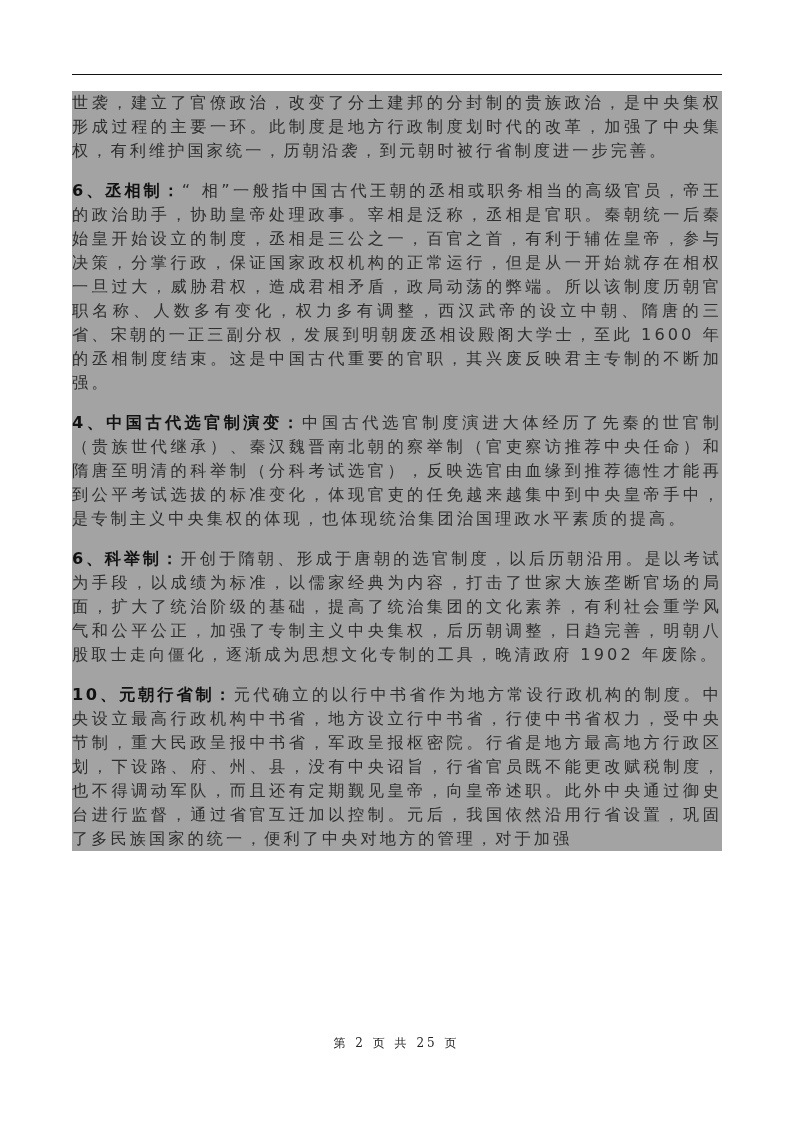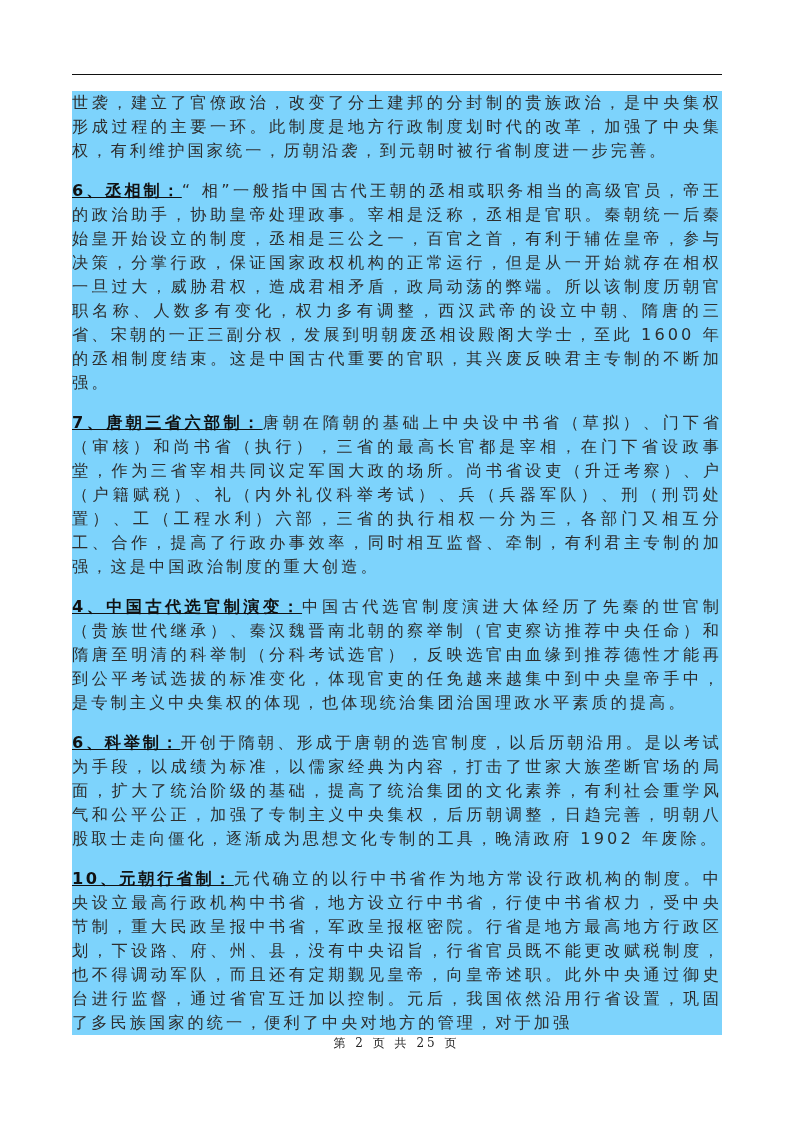--- a/index.html
+++ b/index.html
@@ -21,38 +21,37 @@
       top: 74px;
       width: 650px;
       height: 0;
       border-top: 1.3px solid #111;
     }
     .content {
       position: absolute;
       left: 72px;
       top: 91px;
       width: 650px;
-      background: #7dd3fc;
+      background: #a3a3a3;
     }
     .para {
       margin: 0 0 16px 0;
       font-size: 16.2px;
       line-height: 24px;
       letter-spacing: 3.05px;
       text-align: justify;
       text-align-last: left;
       word-break: break-all;
       color: #2e2e2e;
     }
     .para:last-child { margin-bottom: 0; margin-top: 10px; }
     .para .title {
       font-weight: bold;
       color: #111;
       letter-spacing: 2.6px;
-      text-decoration: underline;
     }
     .footer {
       position: absolute;
       left: 0;
       top: 1035px;
       width: 793px;
       text-align: center;
       font-size: 12px;
       letter-spacing: 3px;
       color: #222;
@@ -65,23 +64,20 @@
 <div class="header-rule"></div>
 
 <div class="content">
   <p class="para">
     <span class="text">世袭，建立了官僚政治，改变了分土建邦的分封制的贵族政治，是中央集权形成过程的主要一环。此制度是地方行政制度划时代的改革，加强了中央集权，有利维护国家统一，历朝沿袭，到元朝时被行省制度进一步完善。</span>
   </p>
   <p class="para">
     <span class="title">6、丞相制：</span><span class="text">“ 相”一般指中国古代王朝的丞相或职务相当的高级官员，帝王的政治助手，协助皇帝处理政事。宰相是泛称，丞相是官职。秦朝统一后秦始皇开始设立的制度，丞相是三公之一，百官之首，有利于辅佐皇帝，参与决策，分掌行政，保证国家政权机构的正常运行，但是从一开始就存在相权一旦过大，威胁君权，造成君相矛盾，政局动荡的弊端。所以该制度历朝官职名称、人数多有变化，权力多有调整，西汉武帝的设立中朝、隋唐的三省、宋朝的一正三副分权，发展到明朝废丞相设殿阁大学士，至此 1600 年的丞相制度结束。这是中国古代重要的官职，其兴废反映君主专制的不断加强。</span>
   </p>
   <p class="para">
-    <span class="title">7、唐朝三省六部制：</span><span class="text">唐朝在隋朝的基础上中央设中书省（草拟）、门下省（审核）和尚书省（执行），三省的最高长官都是宰相，在门下省设政事堂，作为三省宰相共同议定军国大政的场所。尚书省设吏（升迁考察）、户（户籍赋税）、礼（内外礼仪科举考试）、兵（兵器军队）、刑（刑罚处置）、工（工程水利）六部，三省的执行相权一分为三，各部门又相互分工、合作，提高了行政办事效率，同时相互监督、牵制，有利君主专制的加强，这是中国政治制度的重大创造。</span>
-  </p>
-  <p class="para">
     <span class="title">4、中国古代选官制演变：</span><span class="text">中国古代选官制度演进大体经历了先秦的世官制（贵族世代继承）、秦汉魏晋南北朝的察举制（官吏察访推荐中央任命）和隋唐至明清的科举制（分科考试选官），反映选官由血缘到推荐德性才能再到公平考试选拔的标准变化，体现官吏的任免越来越集中到中央皇帝手中，是专制主义中央集权的体现，也体现统治集团治国理政水平素质的提高。</span>
   </p>
   <p class="para">
     <span class="title">6、科举制：</span><span class="text">开创于隋朝、形成于唐朝的选官制度，以后历朝沿用。是以考试为手段，以成绩为标准，以儒家经典为内容，打击了世家大族垄断官场的局面，扩大了统治阶级的基础，提高了统治集团的文化素养，有利社会重学风气和公平公正，加强了专制主义中央集权，后历朝调整，日趋完善，明朝八股取士走向僵化，逐渐成为思想文化专制的工具，晚清政府 1902 年废除。</span>
   </p>
   <p class="para">
     <span class="title">10、元朝行省制：</span><span class="text">元代确立的以行中书省作为地方常设行政机构的制度。中央设立最高行政机构中书省，地方设立行中书省，行使中书省权力，受中央节制，重大民政呈报中书省，军政呈报枢密院。行省是地方最高地方行政区划，下设路、府、州、县，没有中央诏旨，行省官员既不能更改赋税制度，也不得调动军队，而且还有定期觐见皇帝，向皇帝述职。此外中央通过御史台进行监督，通过省官互迁加以控制。元后，我国依然沿用行省设置，巩固了多民族国家的统一，便利了中央对地方的管理，对于加强</span>
   </p>
 </div>
 

